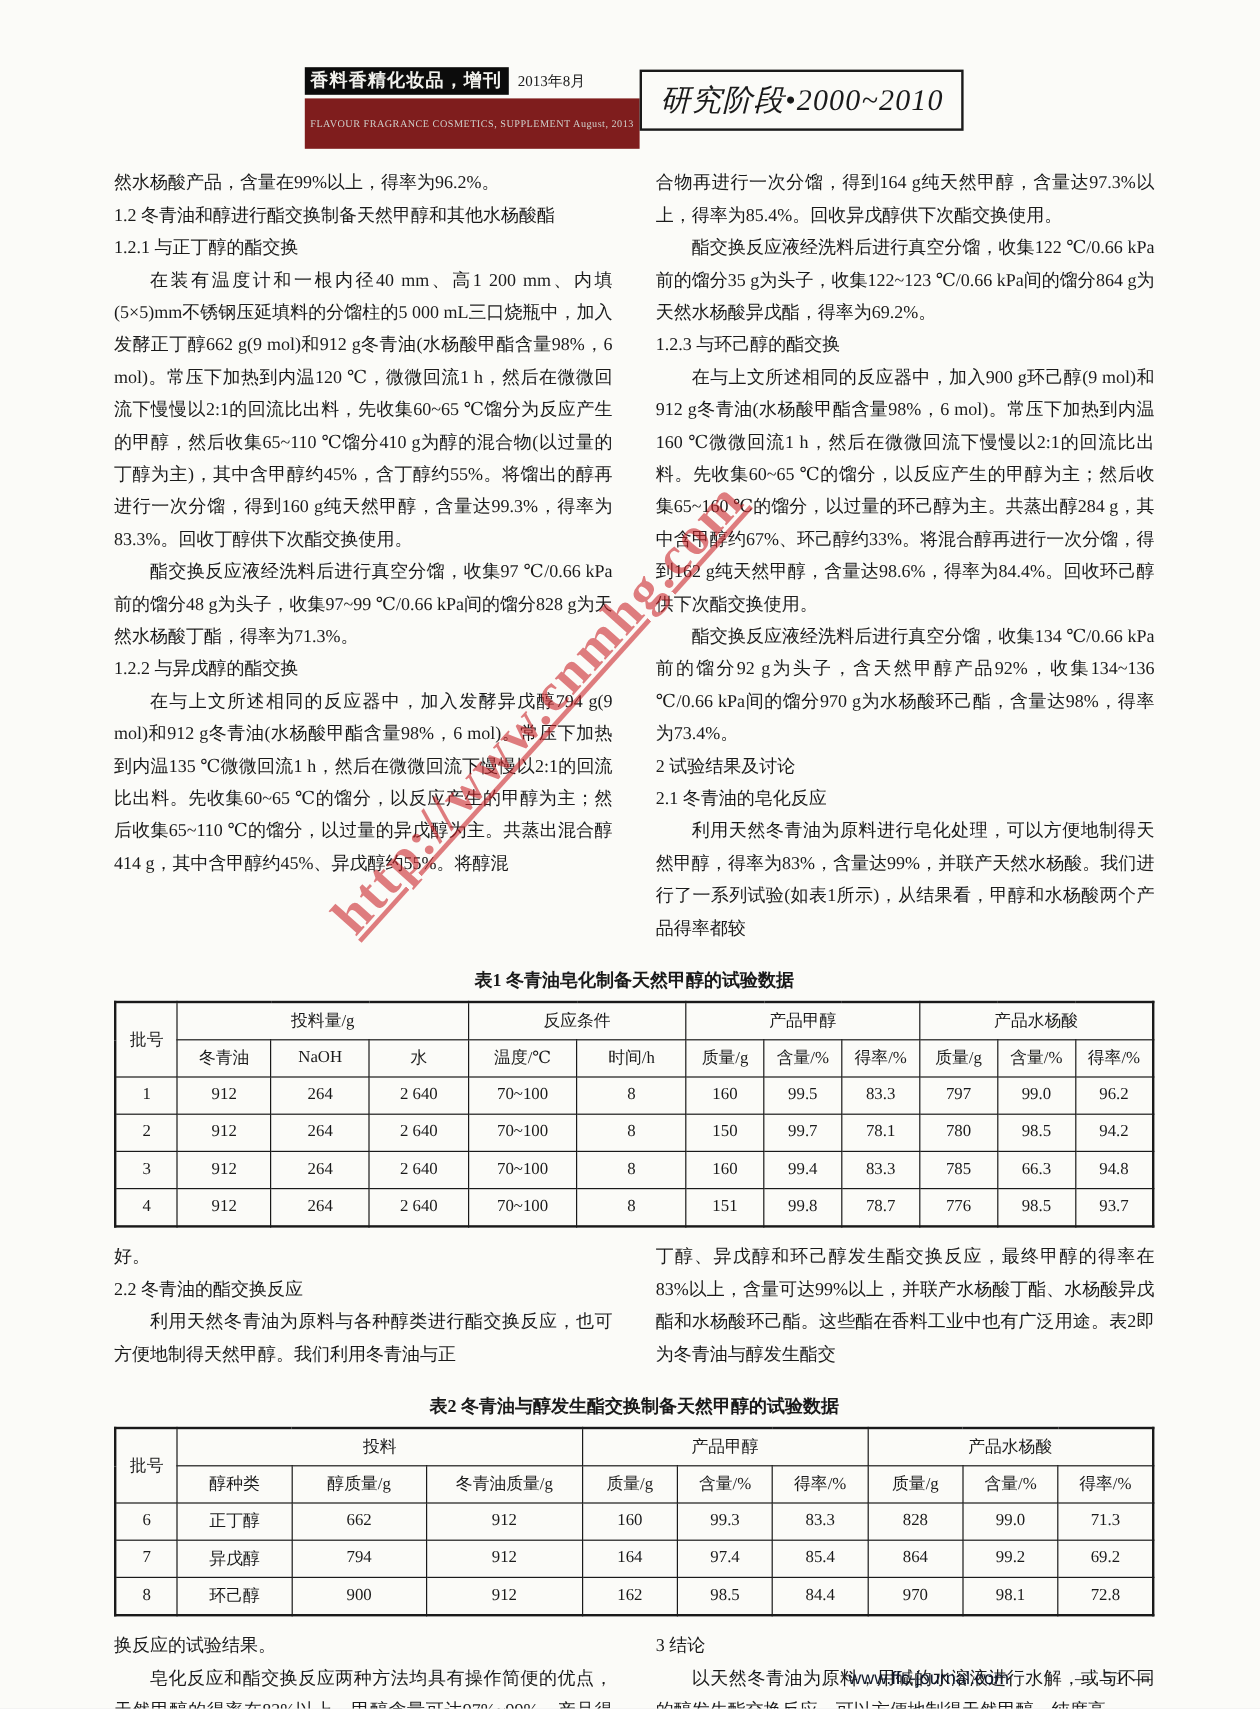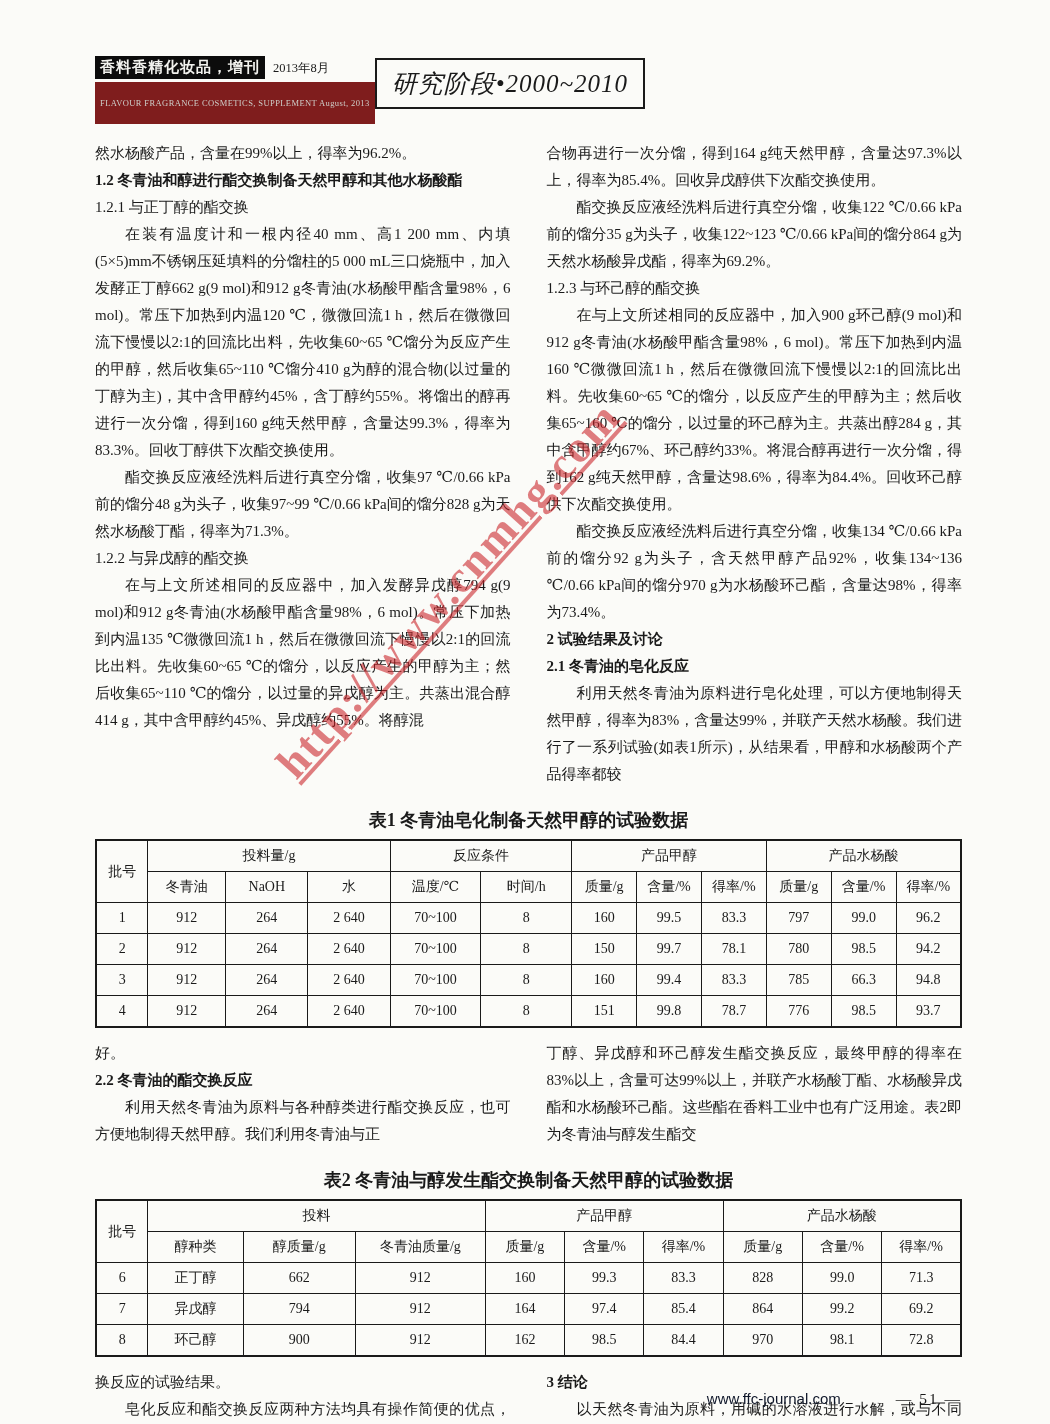--- a/index.html
+++ b/index.html
@@ -4,40 +4,40 @@
 <style>
   html,body{margin:0;padding:0;background:#e8e8e6;}
   .page{
     position:relative;width:1050px;height:1424px;margin:0 auto;
     background:#fbfbf8;overflow:hidden;color:#1a1a1a;
     font-family:"Liberation Serif","DejaVu Serif",serif;
   }
   .inner{padding:56px 88px 0 95px;}
 
   
-  .page-header{display:flex;justify-content:flex-start;align-items:flex-start;margin-bottom:16px;}
+  .page-header{display:flex;justify-content:center;align-items:flex-start;margin-bottom:16px;}
   .j-line1{display:flex;align-items:baseline;}
   .j-redact{background:#0c0c0c;color:#f2f2ee;font-weight:bold;font-size:15px;padding:2px 5px;letter-spacing:1px;}
   .j-date{font-size:12.5px;margin-left:8px;font-weight:normal;}
   .j-line2{background:#7f1d1d;color:#cfcfca;font-size:8.5px;padding:16px 5px;margin-top:3px;
     font-family:Liberation Serif, serif;letter-spacing:.4px;white-space:nowrap;
     max-width:280px;overflow:hidden;}
   .stage-box{border:2px solid #1a1a1a;font-size:25px;padding:7px 15px;letter-spacing:1px;margin-top:2px;font-style:italic;}
 
   
   .twocol{display:flex;gap:36px;}
   .col{flex:1 1 0;min-width:0;font-size:15px;line-height:27px;text-align:justify;}
   .col p{margin:0;text-indent:2em;}
   .col p.cont{text-indent:0;}
-  .h-bold{font-weight:bold;}
+  .h-bold{font-weight:normal;}
   .h-sub{font-weight:normal;}
 
   
   .tableblock{margin:10px 0 12px;}
-  .tb-caption{text-align:center;font-weight:bold;font-size:18px;margin:20px 0 7px;}
+  .tb-caption{text-align:center;font-weight:bold;font-size:15px;margin:20px 0 7px;}
   table{border-collapse:collapse;width:100%;table-layout:fixed;font-size:14px;}
   th,td{border:1px solid #1a1a1a;text-align:center;padding:2px 2px;font-weight:normal;
     height:26px;overflow:hidden;white-space:nowrap;}
   table{border:2px solid #1a1a1a;}
 
   
   .watermark{
     position:absolute;left:285px;top:745px;z-index:6;pointer-events:none;
     font-size:45px;font-weight:bold;letter-spacing:2px;white-space:nowrap;
     color:rgba(201,32,38,0.58);text-decoration:underline;

